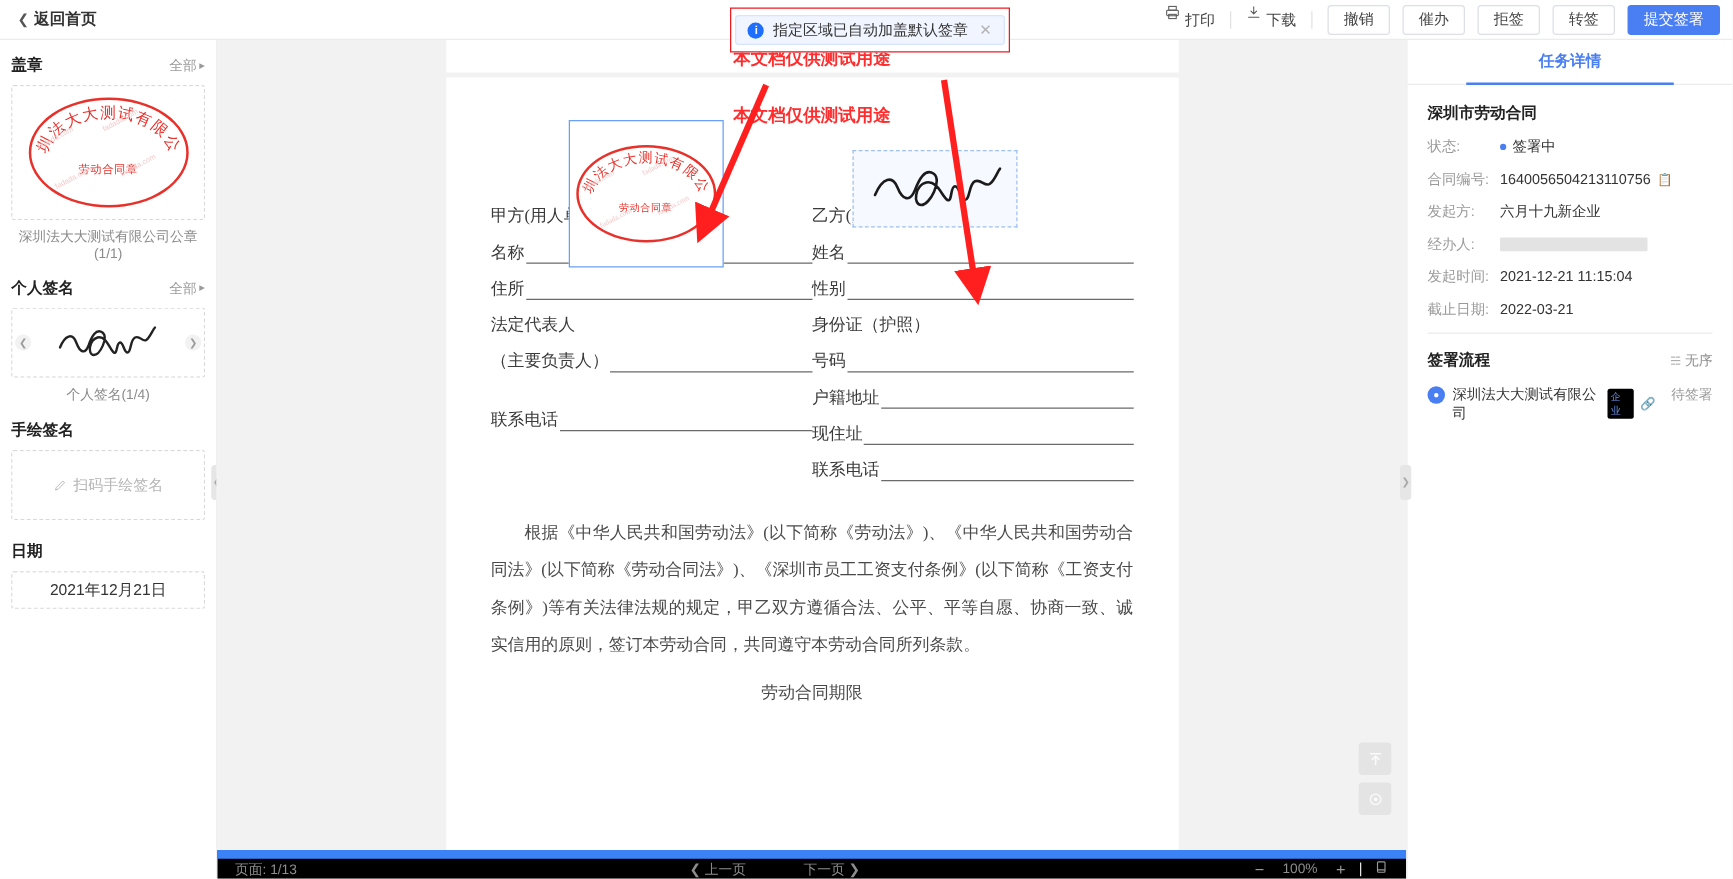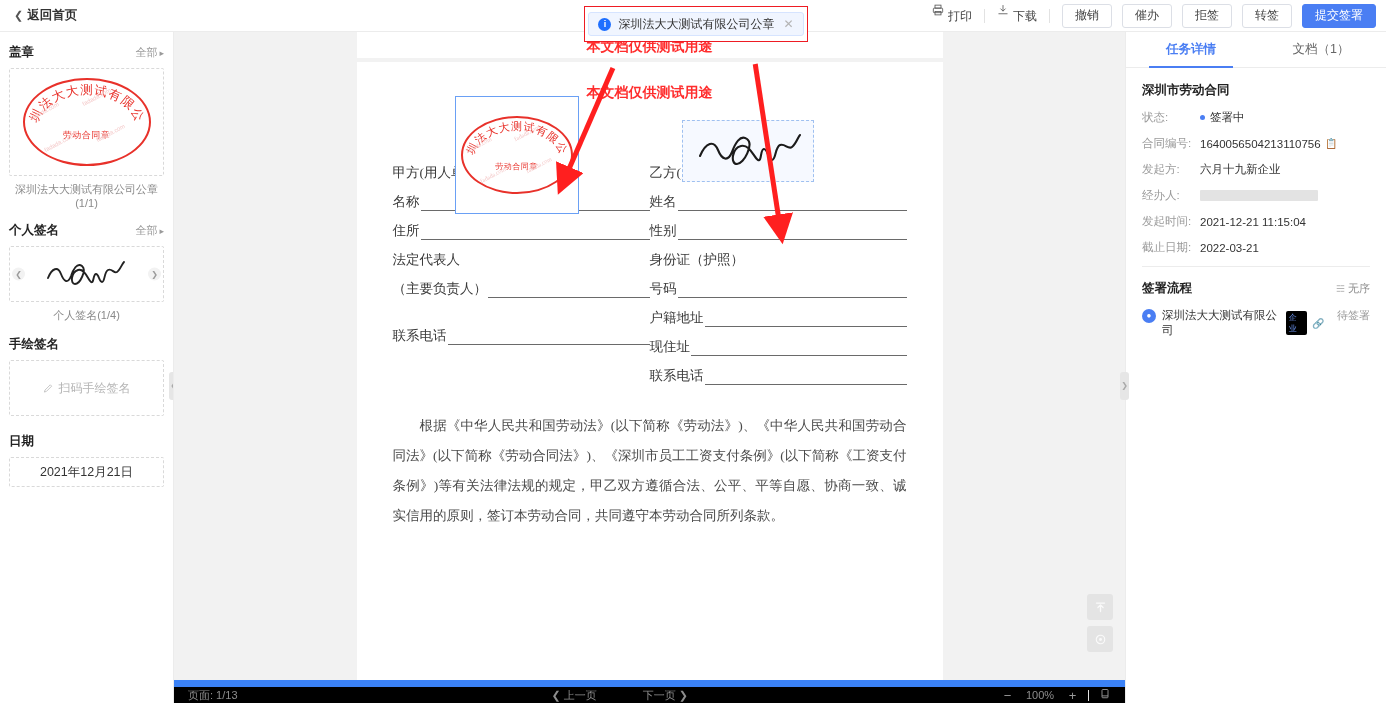--- a/index.html
+++ b/index.html
@@ -244,21 +244,21 @@
       <button class="tb-btn">催办</button>
       <button class="tb-btn">拒签</button>
       <button class="tb-btn">转签</button>
       <button class="tb-btn primary">提交签署</button>
     </div>
   </div>
 
   <div class="notify-wrap">
     <div class="notify">
       <span class="info-ico">i</span>
-      <span>深圳法大大测试有限公司公章</span>
+      <span>指定区域已自动加盖默认签章</span>
       <span class="close-x">✕</span>
     </div>
   </div>
 
   <div class="main">
 
     <div class="sidebar">
 
       <div class="sec-head">
         <span class="sec-title">盖章</span>
@@ -412,20 +412,21 @@
                   </div>
                 <div class="f-line">
                     <span class="f-lab">联系电话</span>
                     <span class="f-rule"></span>
                   </div>
               </div>
             </div>
           </div>
 
           <div class="body-para">根据《中华人民共和国劳动法》(以下简称《劳动法》)、《中华人民共和国劳动合同法》(以下简称《劳动合同法》)、《深圳市员工工资支付条例》(以下简称《工资支付条例》)等有关法律法规的规定，甲乙双方遵循合法、公平、平等自愿、协商一致、诚实信用的原则，签订本劳动合同，共同遵守本劳动合同所列条款。</div>
+          <div class="chap">劳动合同期限</div>
         </div>
 
         <svg class="annot" viewBox="0 0 949 648" preserveAspectRatio="none">
           <defs>
             <marker id="ah" markerWidth="7" markerHeight="7" refX="1.5" refY="3" orient="auto">
               <path d="M0,0 L6,3 L0,6 z" fill="#ff1f1f"></path>
             </marker>
           </defs>
           <line x1="438" y1="36" x2="392" y2="142" stroke="#ff1f1f" stroke-width="5" marker-end="url(#ah)"></line>
           <line x1="580" y1="32" x2="604" y2="190" stroke="#ff1f1f" stroke-width="5" marker-end="url(#ah)"></line>
@@ -471,21 +472,20 @@
           </span>
         </span>
       </div>
 
       <div class="collapse-handle" style="right:-4px; top:340px;">❯</div>
     </div>
 
     <div class="rightpanel">
       <div class="rp-tabs">
         <div class="rp-tab active">任务详情</div>
-        <div class="rp-tab">文档（1）</div>
       </div>
 
       <div class="rp-body">
         <div class="rp-doctitle">深圳市劳动合同</div>
 
         <div class="kv">
           <span class="k">状态:</span>
           <span class="v">
             <span class="status-dot"></span>
             <span>签署中</span>

